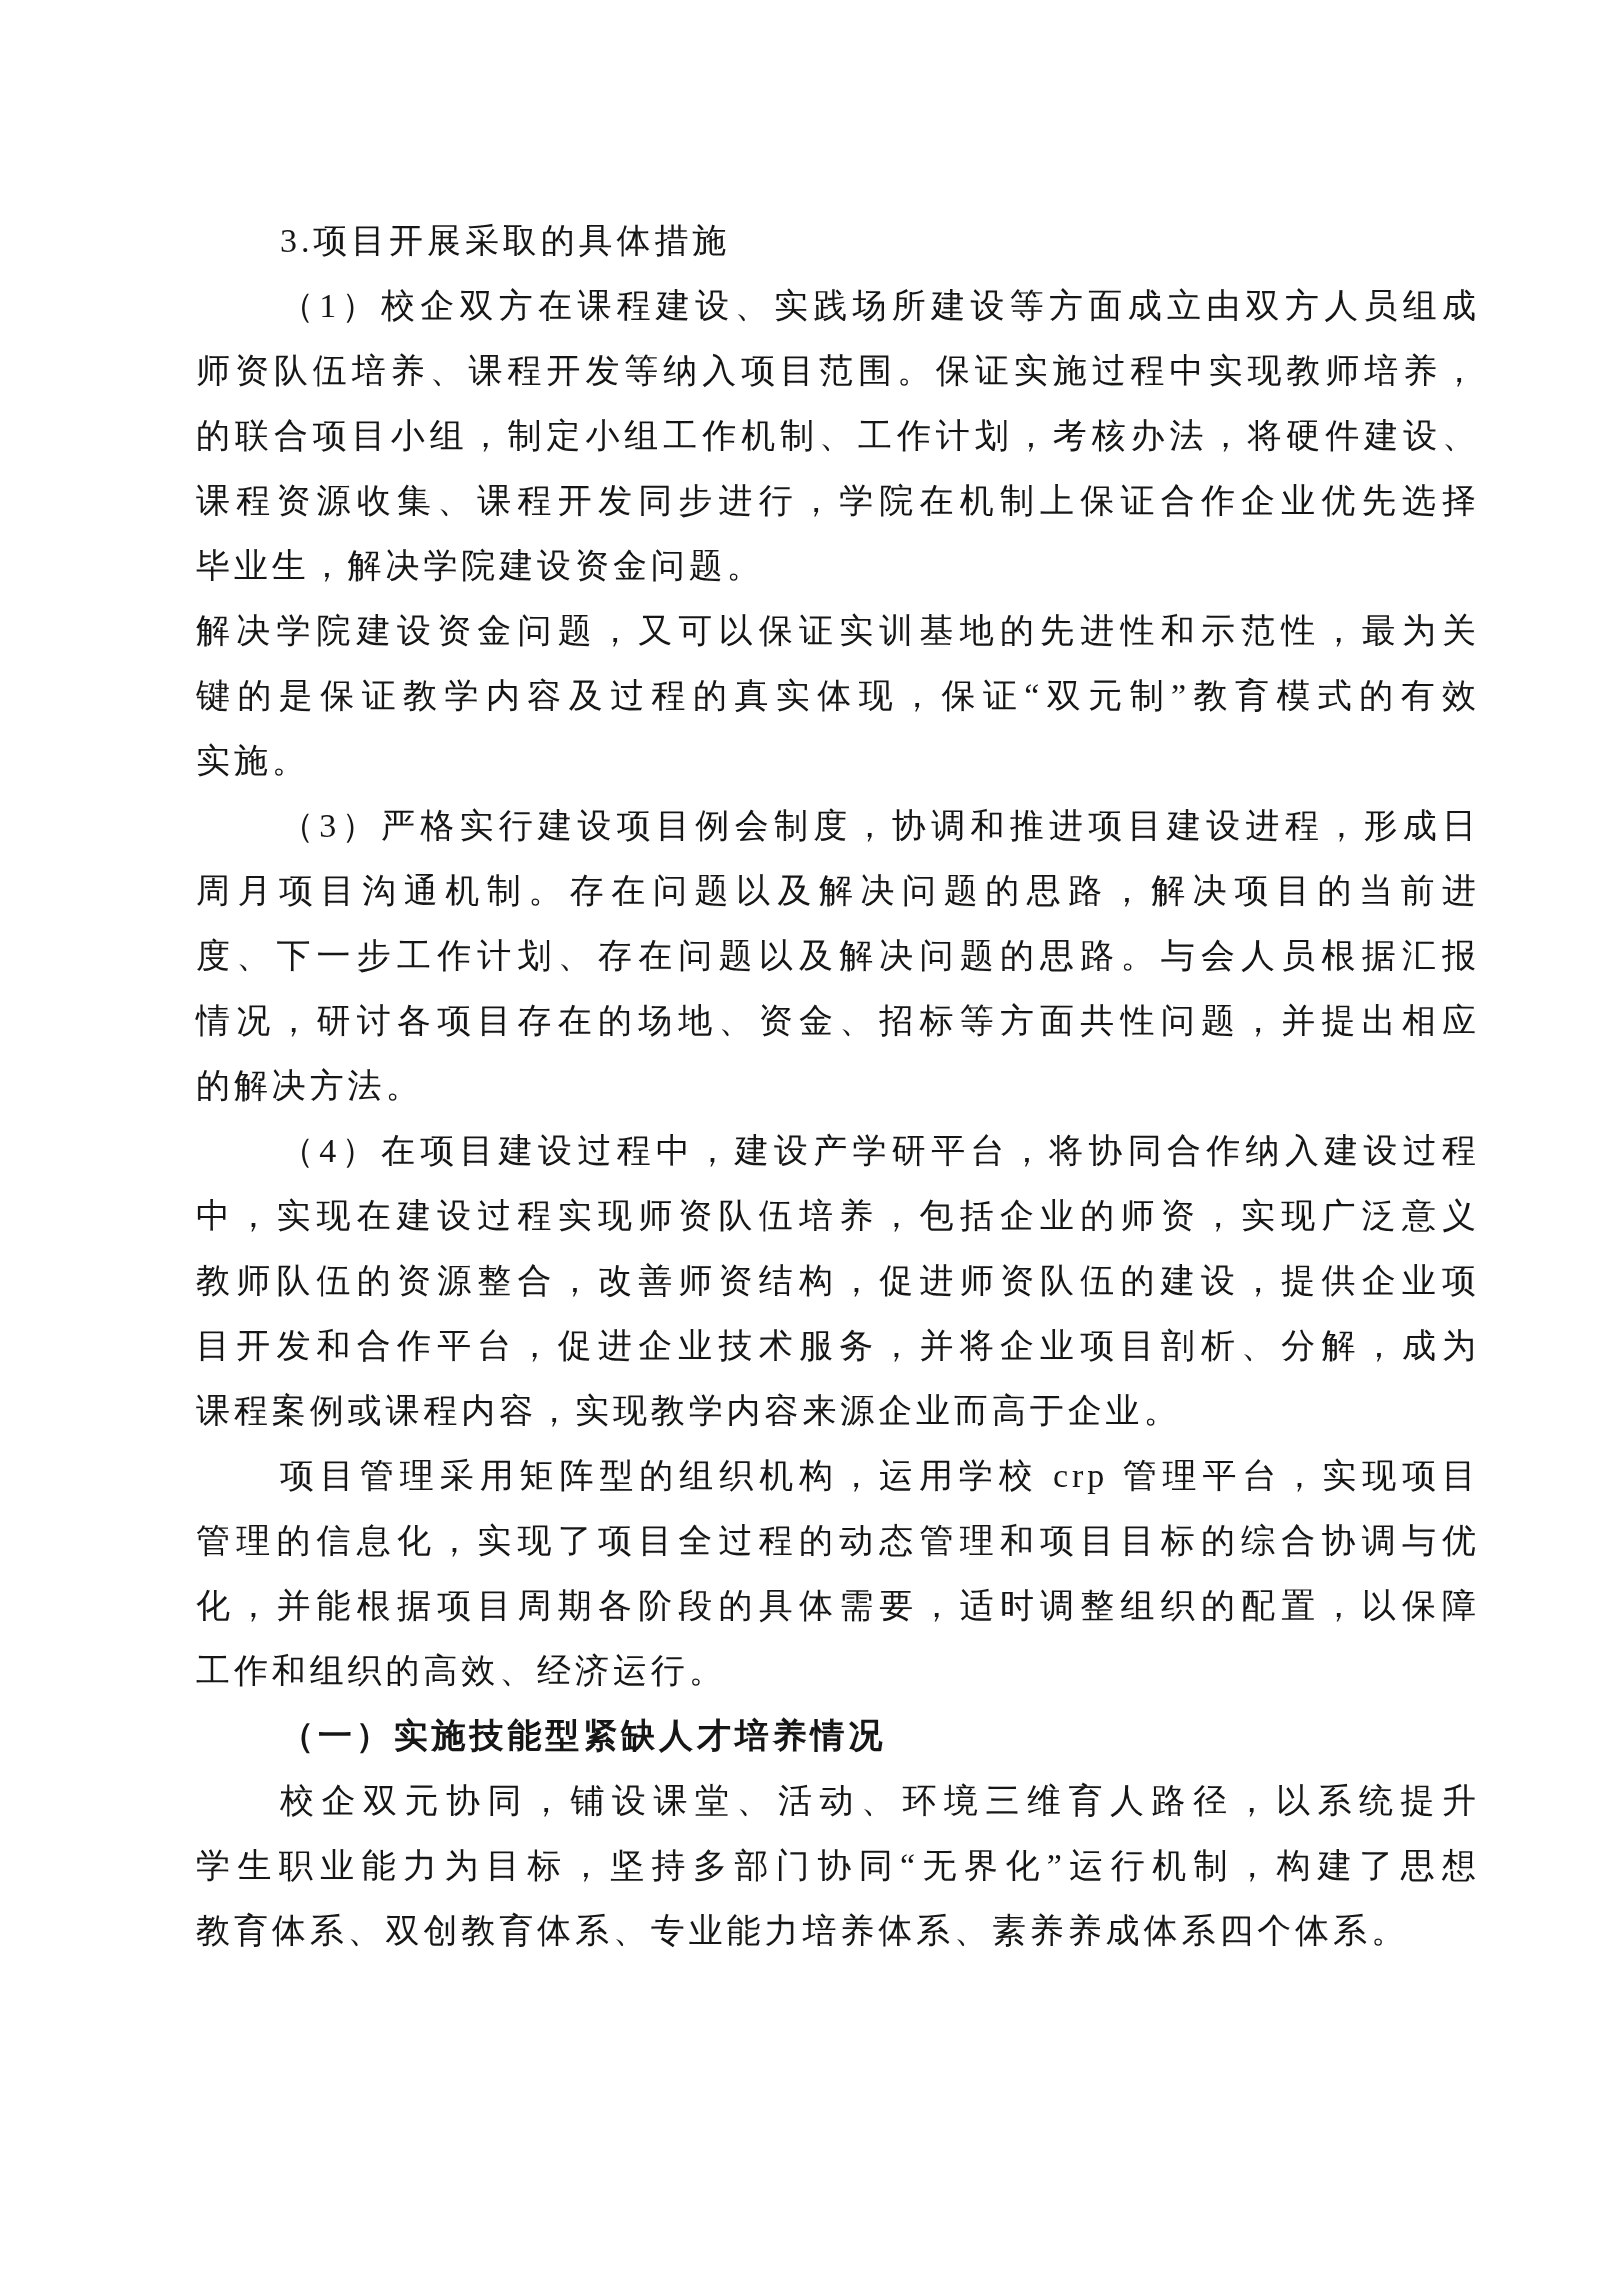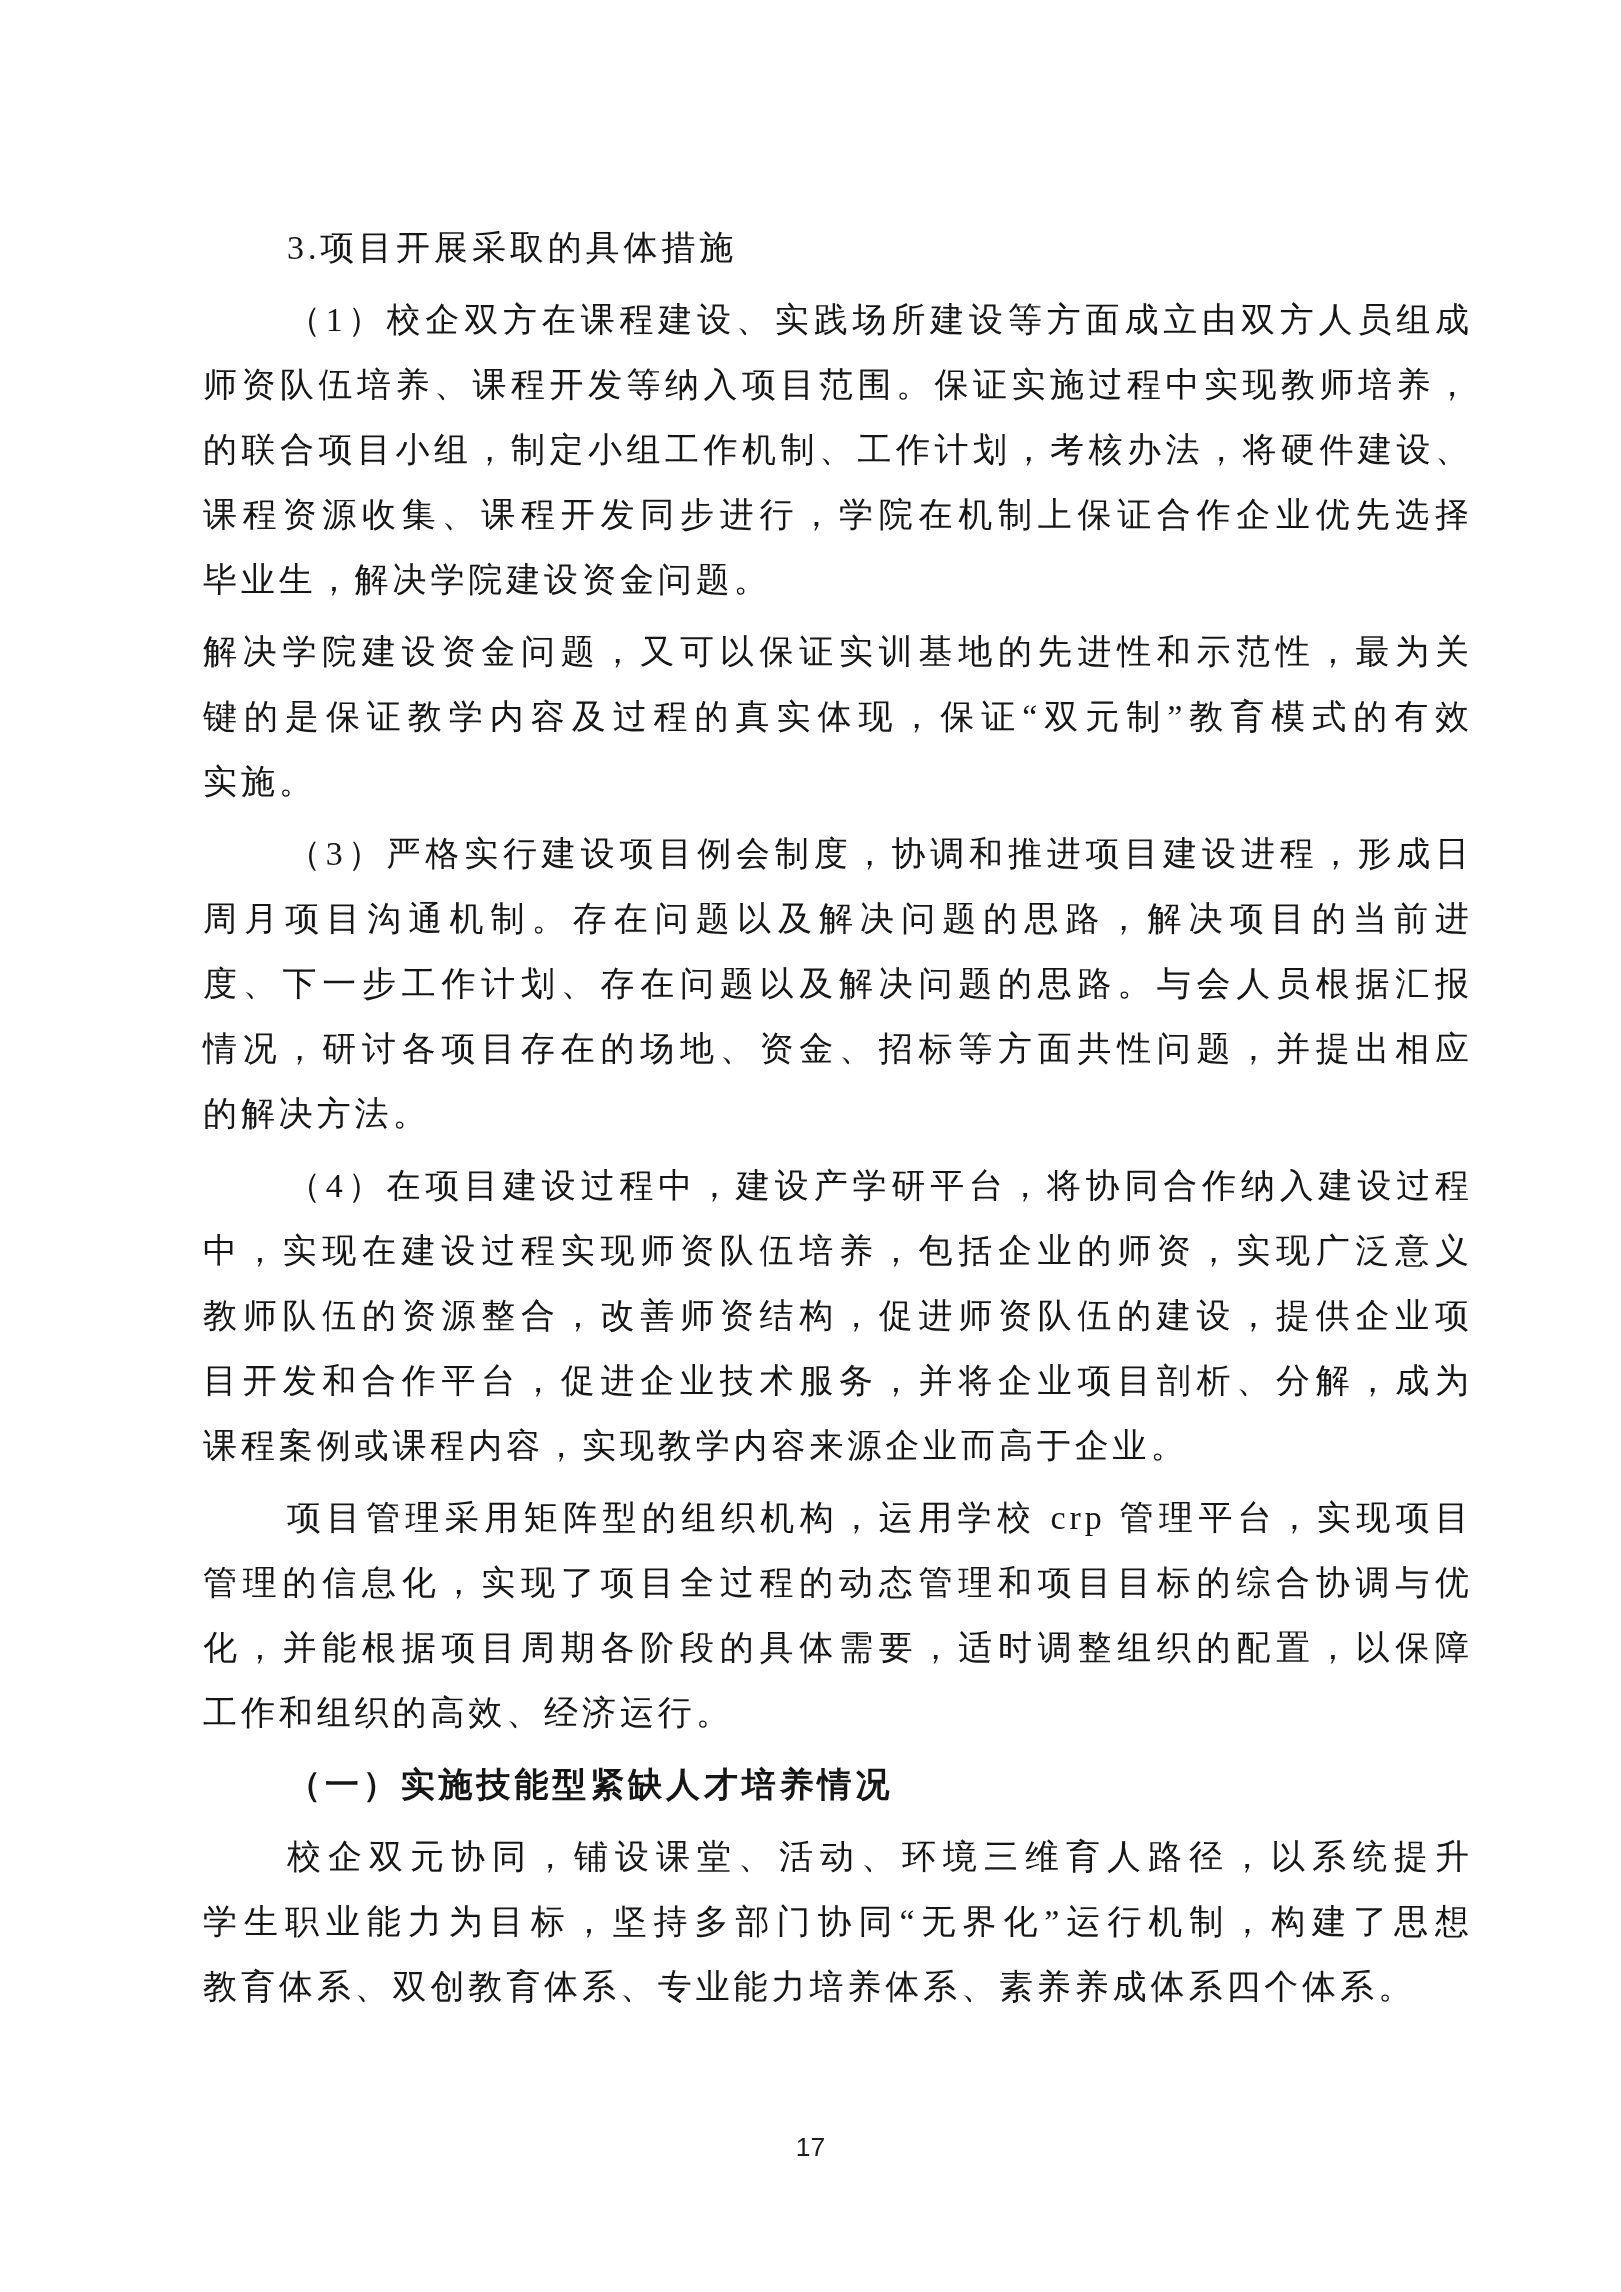--- a/index.html
+++ b/index.html
@@ -16,21 +16,21 @@
     color: #161616;
     font-family: "Liberation Serif", "DejaVu Serif", serif;
     overflow: hidden;
   }
   .text-block {
     position: absolute;
     left: 196px;
     top: 208px;
     width: 1284px;
   }
-  .para { margin: 7px; padding: 0; }
+  .para { margin: 0; padding: 0; }
   .line {
     font-size: 34px;
     line-height: 65px;
     height: 65px;
     letter-spacing: 3.9px;
     white-space: nowrap;
     text-align: justify;
     text-align-last: justify;
     text-justify: inter-character;
   }
@@ -94,15 +94,14 @@
       </div>
       <div class="para bold">
         <div class="line first para-end">（一）实施技能型紧缺人才培养情况</div>
       </div>
       <div class="para">
         <div class="line first">校企双元协同，铺设课堂、活动、环境三维育人路径，以系统提升</div>
         <div class="line">学生职业能力为目标，坚持多部门协同“无界化”运行机制，构建了思想</div>
         <div class="line para-end">教育体系、双创教育体系、专业能力培养体系、素养养成体系四个体系。</div>
       </div>
     </div>
-  <div class="page-number">17</div>
 </div>
 
 
 </body></html>

